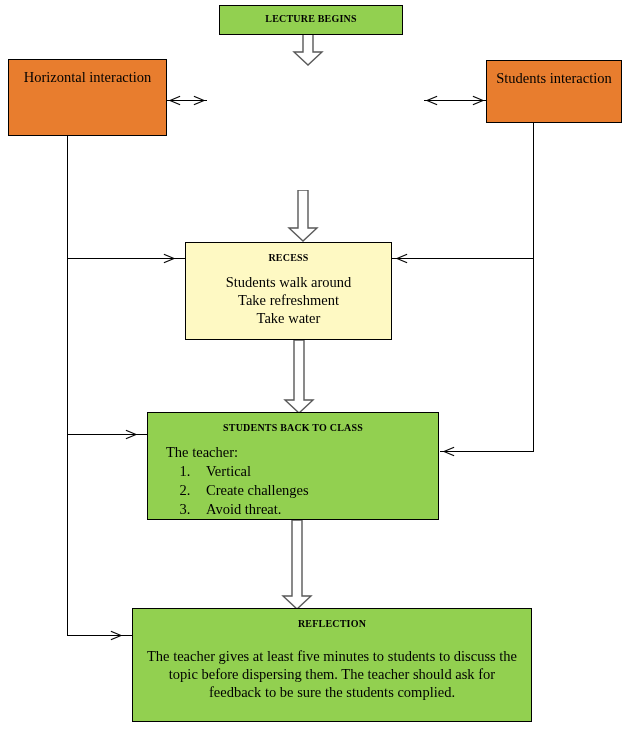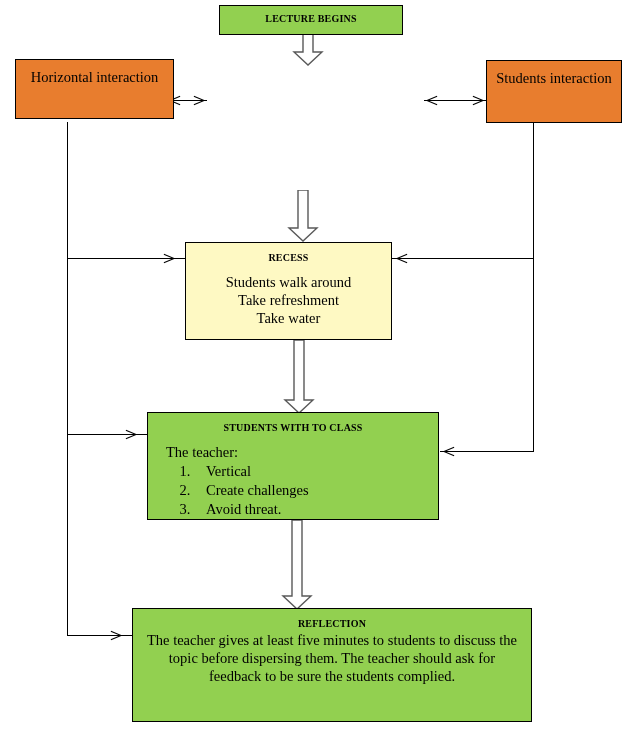--- a/index.html
+++ b/index.html
@@ -169,45 +169,45 @@
 
   <svg class="blockarrow" style="left:281px; top:520px;" width="32" height="90" viewBox="0 0 32 90">
     <polygon points="11,0 21,0 21,76 30,76 16,89 2,76 11,76" fill="#ffffff" stroke="#595959" stroke-width="1.4"></polygon>
   </svg>
 
   <div class="node green" style="left:219px; top:5px; width:184px; height:30px; padding-top:7px;">
     <span class="ttl">LECTURE BEGINS</span>
   </div>
 
 
-  <div class="node orange simple" style="left:8px; top:59px; width:159px; height:60px;margin-left:7px;">
+  <div class="node orange simple" style="left:8px; top:59px; width:159px; height:77px;">
     <span>Horizontal interaction</span>
   </div>
 
   <div class="node orange simple" style="left:486px; top:60px; width:136px; height:63px;">
     <span>Students interaction</span>
   </div>
 
   <div class="node blue" style="left:185px; top:242px; width:207px; height:98px; padding-top:9px;">
     <span class="ttl">RECESS</span>
     <span class="body" style="margin-top:9px;">Students walk around</span>
     <span class="body">Take refreshment</span>
     <span class="body">Take water</span>
   </div>
 
   <div class="node green" style="left:147px; top:412px; width:292px; height:108px; padding-top:9px;">
-    <span class="ttl">STUDENTS WITH TO CLASS</span>
+    <span class="ttl">STUDENTS BACK TO CLASS</span>
     <div class="ordered" style="margin-top:9px;">
       <span class="lead">The teacher:</span>
       <ol>
         <li>Vertical</li>
         <li>Create challenges</li>
         <li>Avoid threat.</li>
       </ol>
     </div>
   </div>
 
   <div class="node green" style="left:132px; top:608px; width:400px; height:114px; padding:9px 10px 0 10px;">
     <span class="ttl">REFLECTION</span>
-    <span class="body" style="margin-top:1px;text-align:center;">The teacher gives at least five minutes to students to discuss the topic before dispersing them. The teacher should ask for feedback to be sure the students complied.</span>
+    <span class="body" style="margin-top:17px;text-align:center;">The teacher gives at least five minutes to students to discuss the topic before dispersing them. The teacher should ask for feedback to be sure the students complied.</span>
   </div>
 
 </div>
 
 </body></html>

